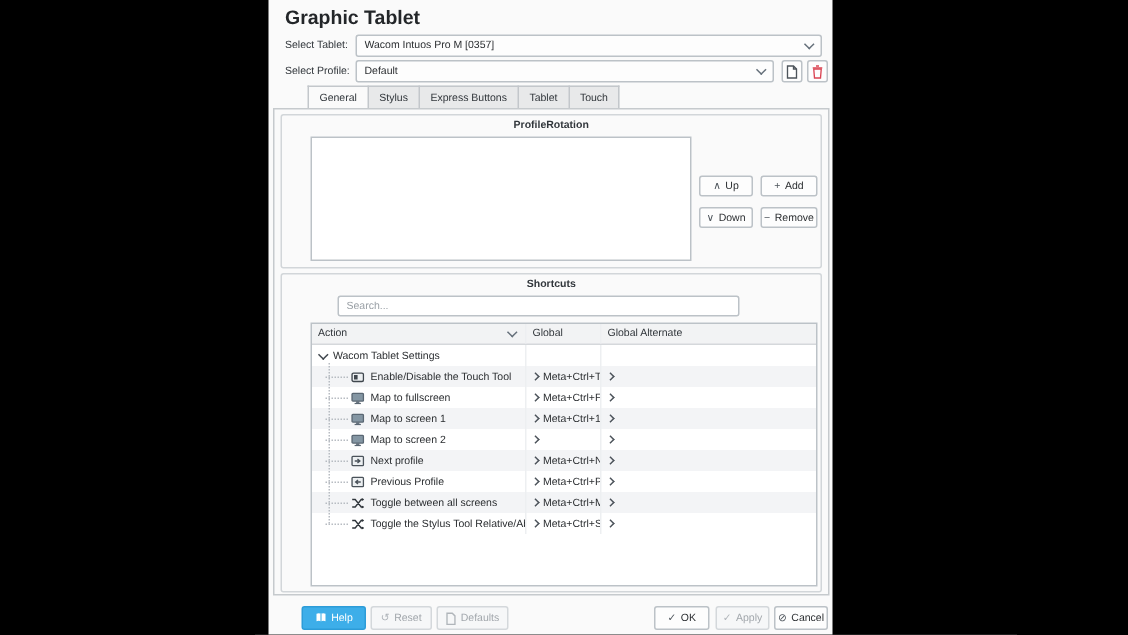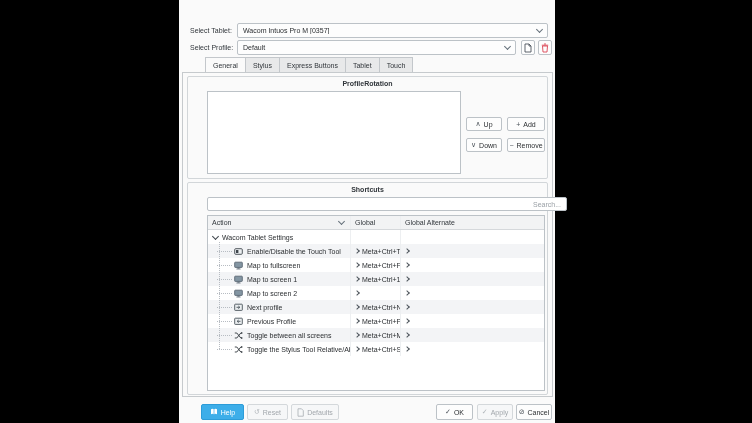--- a/index.html
+++ b/index.html
@@ -71,20 +71,21 @@
   .footer-btn { position:absolute; top:404px; height:16px; }
 
   svg { display:block; }
 </style>
 </head>
 <body>
 
 <div class="stage">
   <div class="dialog">
 
+    <div class="abs win-title">Graphic Tablet</div>
 
     <div class="abs form-label" style="left:11px; top:23px;">Select Tablet:</div>
     <div class="abs combo" style="left:58px; top:23px; width:311px;">
       <span class="val">Wacom Intuos Pro M [0357]</span>
       <span class="chev"></span>
     </div>
 
     <div class="abs form-label" style="left:11px; top:40px;">Select Profile:</div>
     <div class="abs combo" style="left:58px; top:40px; width:279px;">
       <span class="val">Default</span>
@@ -143,21 +144,21 @@
         <span>Down</span>
     </div>
     <div class="abs btn" style="left:328px; top:138px; width:38px; height:14px;">
       <span class="g">−</span>
         <span>Remove</span>
     </div>
 
     <div class="groupbox" style="left:8px; top:182px; width:361px; height:213px;">
       <div class="group-title">Shortcuts</div>
     </div>
-    <input class="abs search" style="left: 28px; top: 197px; width: 360px; text-align: right;" placeholder="Search...">
+    <input class="abs search" style="left: 46px; top: 197px; width: 268px;" placeholder="Search...">
 
     <div class="table">
       <div class="thead">
         <div class="th c-action">
           <span style="flex:1">Action</span>
           <span class="chev" style="margin-right:2px;"></span>
         </div>
         <div class="th c-global">
           <span>Global</span>
         </div>

